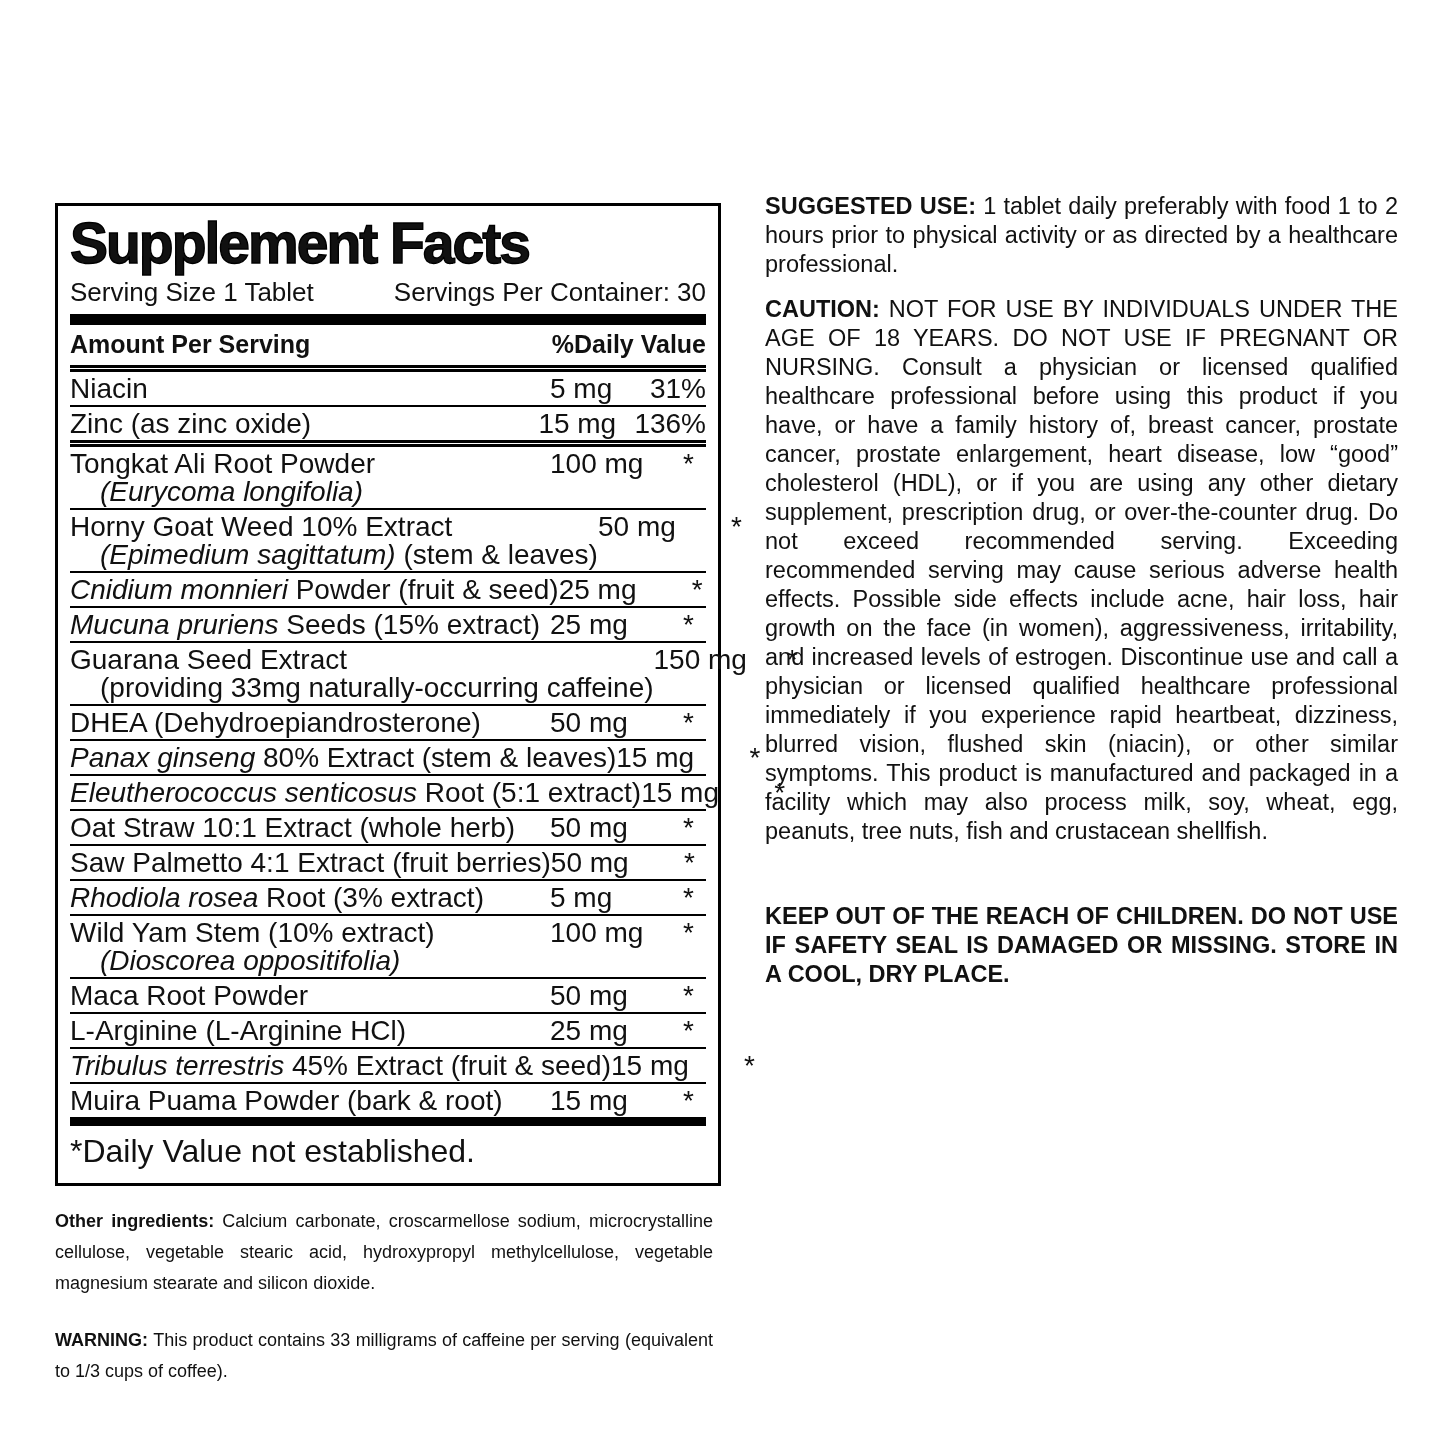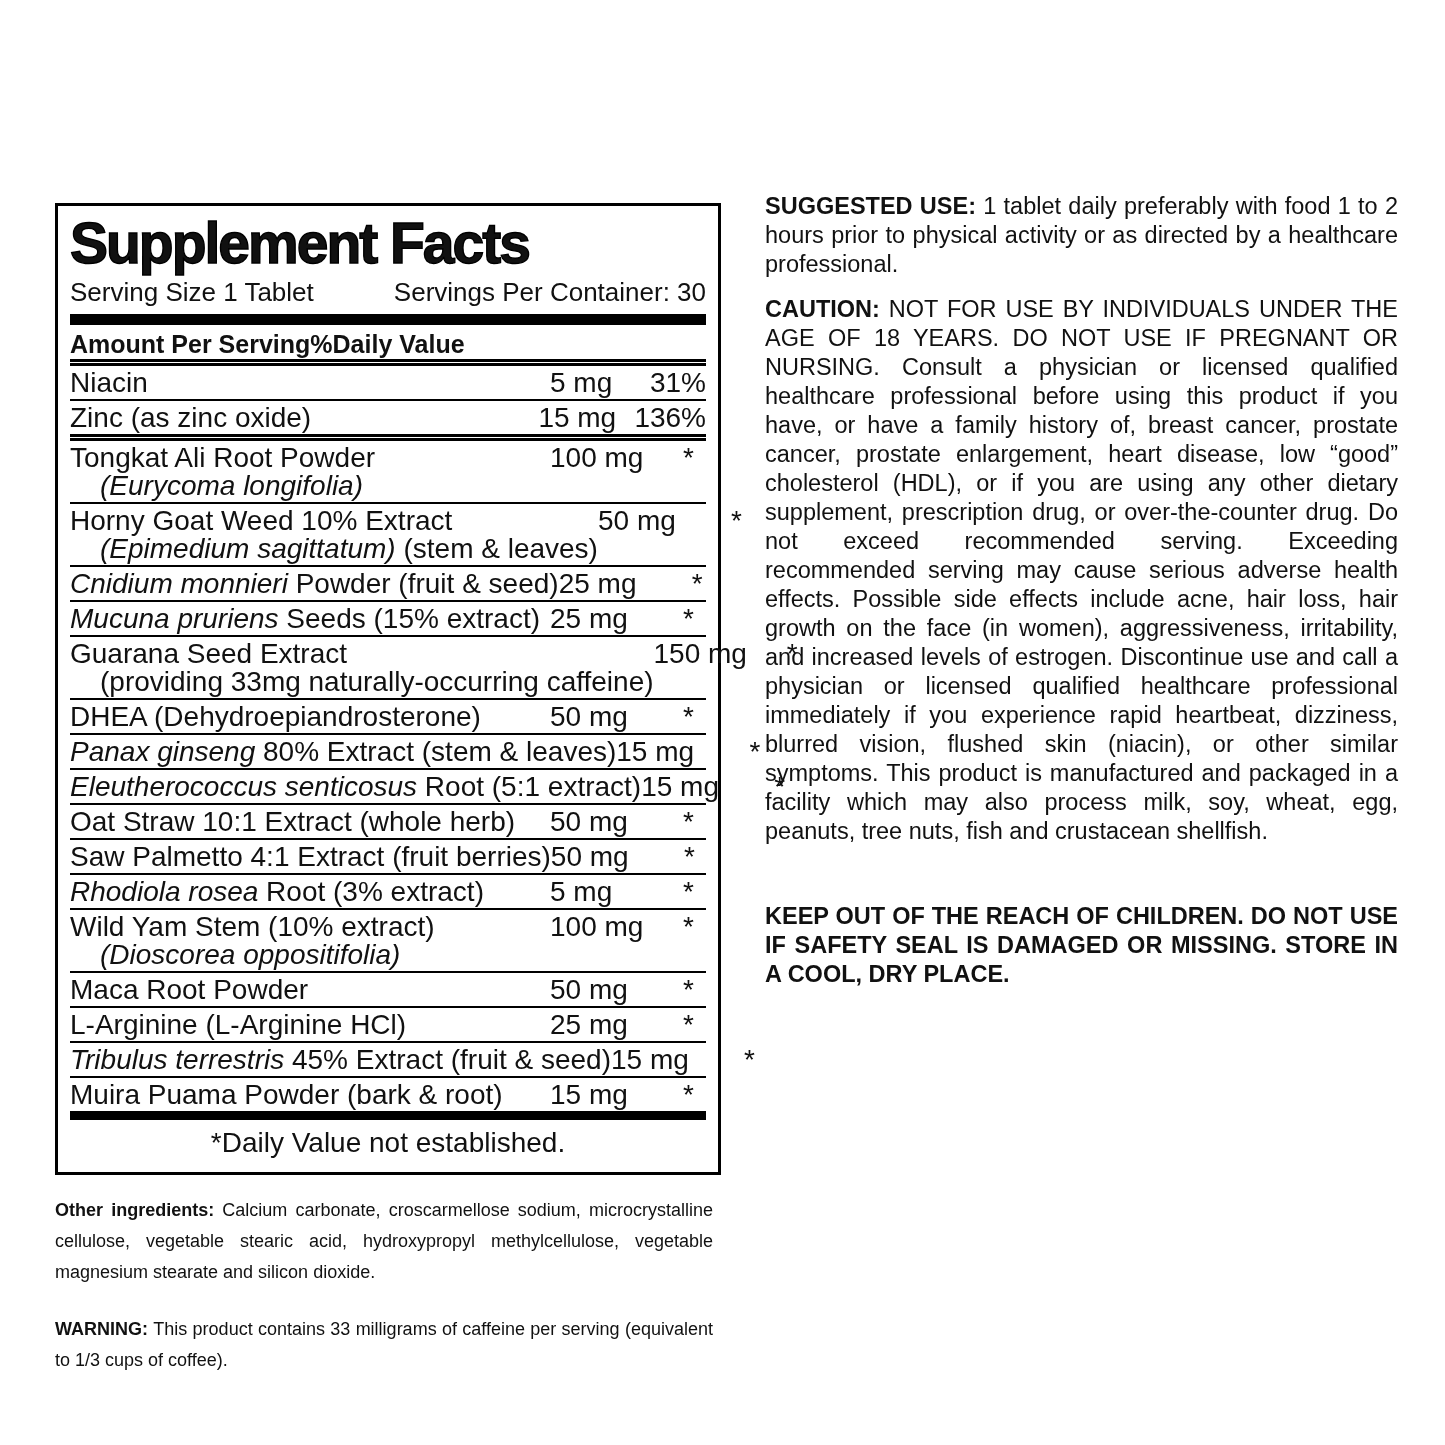--- a/index.html
+++ b/index.html
@@ -10,31 +10,31 @@
 
   
   .panel{border:3px solid #000;background:#fff;padding:4px 12px 10px 12px;box-sizing:border-box;}
   .sf-title{font-size:57px;font-weight:bold;letter-spacing:-2px;line-height:1.05;
             -webkit-text-stroke:1.4px #000;padding-top:4px;}
   .serving-line{display:flex;justify-content:space-between;font-size:26px;line-height:1.25;
                 padding:2px 0 6px 0;gap:40px;}
   .bar-thick{height:11px;background:#000;}
   .bar-medium{height:9px;background:#000;}
   .rule-double{height:7px;background:linear-gradient(#000 0 44%,#fff 44% 62%,#000 62% 100%);}
-  .facts-header{display:flex;justify-content:flex-start;font-weight:bold;font-size:25px;
-                line-height:1.2;padding:4px 0 0 0;}
+  .facts-header{display:flex;justify-content:space-between;font-weight:bold;font-size:25px;
+                line-height:1.2;padding:4px 0 6px 0;}
   .frow{display:flex;align-items:flex-start;font-size:28px;line-height:28px;padding:3px 0 2px 0;}
   .frow.sep-thin{border-bottom:2px solid #000;}
   .fname{flex:1 1 auto;white-space:nowrap;}
   .fname .l2{padding-left:30px;}
   .it{font-style:italic;}
   .famt{flex:0 0 96px;text-align:left;white-space:nowrap;}
   .fdv{flex:0 0 60px;text-align:right;white-space:nowrap;}
   .fdv.star{padding-right:12px;box-sizing:border-box;}
-  .footnote{font-size:28px;line-height:1.2;padding:6px 0 2px 0;text-align:center;}
+  .footnote{font-size:32px;line-height:1.2;padding:6px 0 2px 0;}
 
   
   .para{font-size:18px;line-height:31px;text-align:justify;margin:0 8px 26px 0;}
   .col-right .para{font-size:23.5px;line-height:29px;margin:0 0 16px 0;}
   .para b{font-weight:bold;}
   .para.allbold{font-weight:bold;margin-top:56px;}
   .left-paras{margin-top:20px;}
 </style>
 </head>
 <body>

